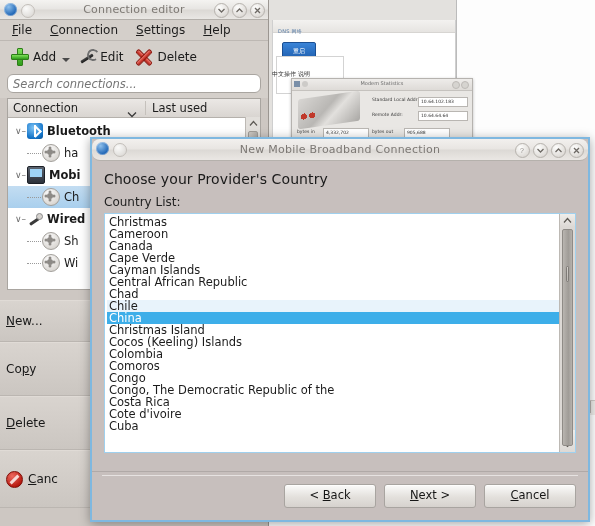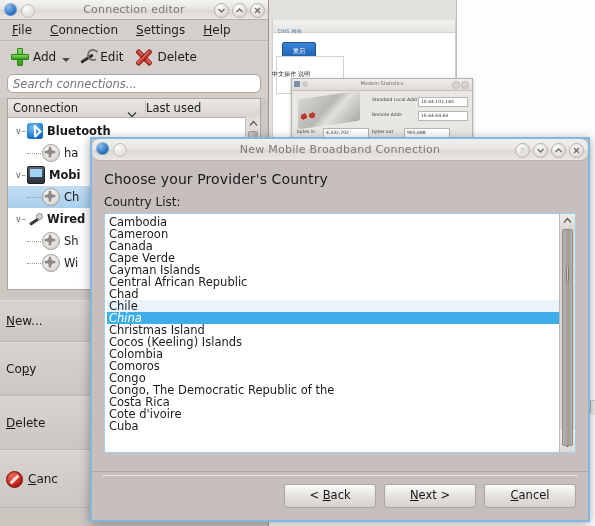--- a/index.html
+++ b/index.html
@@ -167,21 +167,21 @@
   .tree-area{
     margin:0 7px;background:#fff;border:1px solid #a9a5a0;height:190px;position:relative;overflow:hidden;
   }
   .tree-head{
     height:18px;display:flex;align-items:center;
     background:linear-gradient(#ebe8e5,#d9d5d1);border-bottom:1px solid #b5b1ac;
     font-size:11.5px;color:#1d1d1d;
   }
   .tree-head .c1{width:132px;padding-left:5px;position:relative;}
   .tree-head .sortcar{position:absolute;right:8px;top:6px;}
-  .tree-head .c2{padding-left:0;border-left:1px solid #c5c1bc;}
+  .tree-head .c2{padding-left:6px;border-left:1px solid #c5c1bc;}
   .tree-rows{padding-top:2px;font-size:11.5px;}
   .trow{height:22px;display:flex;align-items:center;padding-left:6px;position:relative;}
   .trow.sel{background:linear-gradient(#c3ddf2,#a9cfed);}
   .tw{width:13px;font-size:9px;color:#6a6a6a;text-align:center;}
   .child-elbow{width:14px;height:1px;border-bottom:1px dotted #9a9a9a;margin-right:1px;}
   .ic{width:16px;height:16px;margin-right:4px;flex:0 0 16px;position:relative;}
   .ic-bt{background:radial-gradient(circle at 40% 30%,#7fc4f5,#1273c8 70%,#0b4f8e);border-radius:3px;}
   .ic-bt:after{content:"";position:absolute;left:7px;top:2px;width:2px;height:12px;background:#fff;}
   .ic-bt:before{content:"";position:absolute;left:4px;top:4px;width:7px;height:7px;border-right:2px solid #fff;border-top:2px solid #fff;transform:rotate(45deg);}
   .ic-phone{background:linear-gradient(#5c6470,#2c313a);border-radius:2px;border:1px solid #1c2027;}
@@ -258,21 +258,21 @@
   }
   .listbox{
     flex:1;overflow:hidden;padding:2px 0 0 2px;
   }
   .li{
     height:12px;line-height:12px;font-size:11.5px;color:#1c1c1c;padding-left:2px;
     white-space:nowrap;
   }
   .li.hover{background:#e8f3fb;}
   .li.sel{background:#3daee9;color:#fff;}
-  .li.sel span{border-bottom:1px solid #fff;font-style:italic;}
+  .li.sel span{border-bottom:1px solid #fff;}
   .list-sb{
     width:15px;background:#ddd9d5;border-left:1px solid #bdb9b4;
     display:flex;flex-direction:column;position:relative;
   }
   .lsb-btn{height:13px;display:flex;align-items:center;justify-content:center;background:linear-gradient(#efedea,#ddd9d5);}
   .lsb-track{flex:1;position:relative;padding:1px 2px;}
   .lsb-thumb{
     position:absolute;left:2px;right:2px;top:2px;height:215px;border-radius:2px;
     background:linear-gradient(90deg,#b9b5b0,#a09c97 60%,#b6b2ad);border:1px solid #8f8b86;
   }
@@ -528,21 +528,21 @@
       </span>
     </div>
   </div>
 
   <div class="dlg-body">
     <h1 class="dlg-heading">Choose your Provider's Country</h1>
     <div class="dlg-sublabel">Country List:</div>
 
     <div class="listwrap">
       <div class="listbox" id="country-list">
-          <div class="li"><span>Cambodia</span></div>
+          <div class="li"><span>Christmas</span></div>
           <div class="li"><span>Cameroon</span></div>
           <div class="li"><span>Canada</span></div>
           <div class="li"><span>Cape Verde</span></div>
           <div class="li"><span>Cayman Islands</span></div>
           <div class="li"><span>Central African Republic</span></div>
           <div class="li"><span>Chad</span></div>
           <div class="li hover"><span>Chile</span></div>
           <div class="li sel"><span>China</span></div>
           <div class="li"><span>Christmas Island</span></div>
           <div class="li"><span>Cocos (Keeling) Islands</span></div>

